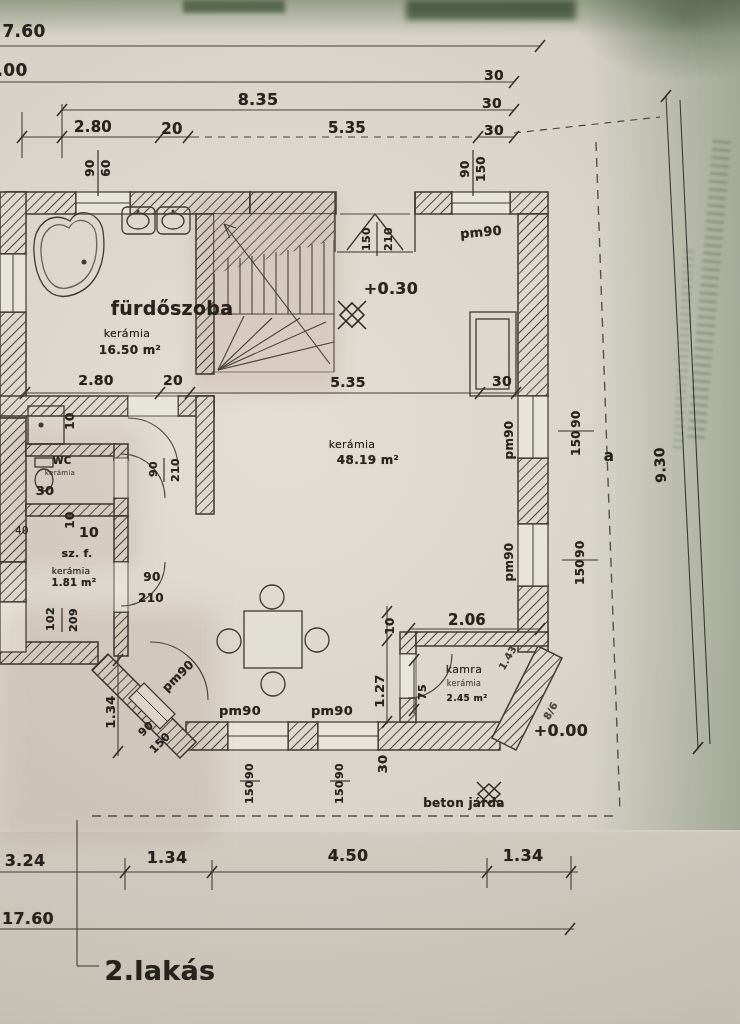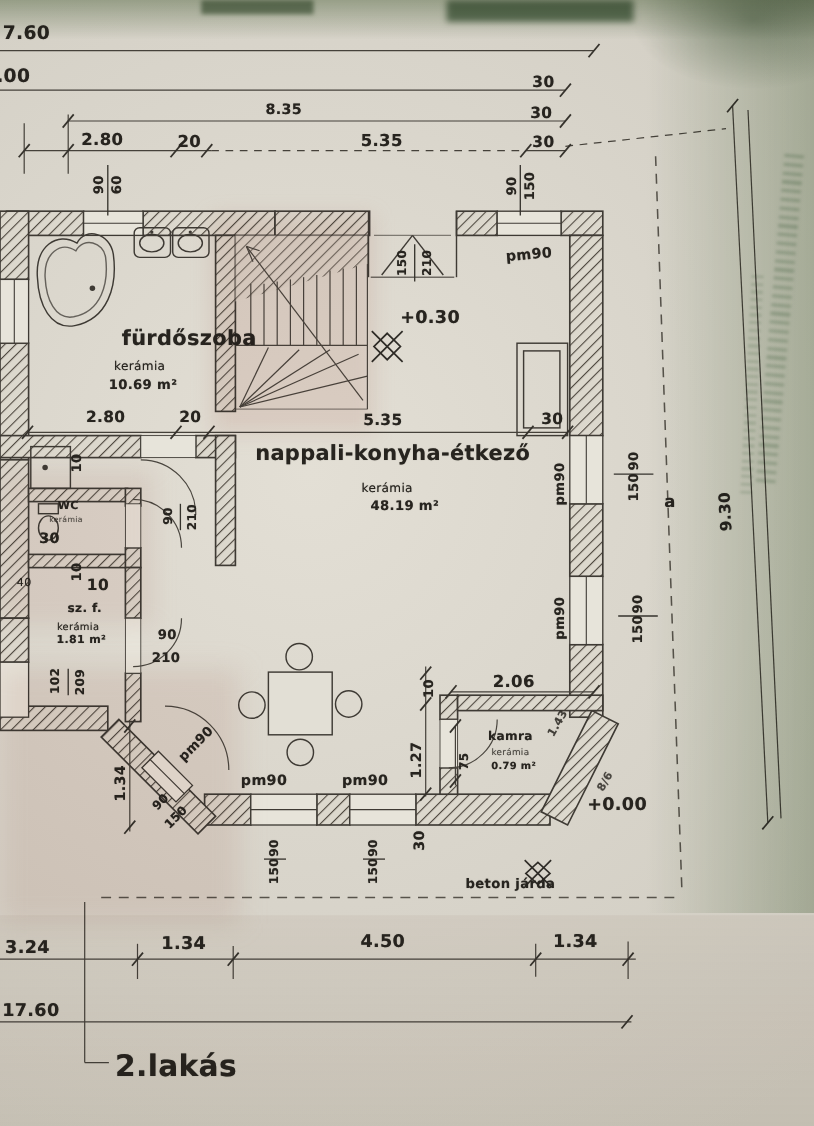--- a/index.html
+++ b/index.html
@@ -266,41 +266,40 @@
 
   <g stroke="#57534b" stroke-width="1.4" stroke-dasharray="9 7" fill="none">
     <polyline points="596,142 608,480 620,812"></polyline>
     <line x1="92" y1="816" x2="620" y2="816"></line>
   </g>
 </svg>
 
 <div id="labels">
       <div class="lbl" style="left: 24px; top: 31px; font-size: 17px; font-weight: 700; transform: translate(-50%, -50%) rotate(0deg);">7.60</div>
       <div class="lbl" style="left: 12px; top: 70px; font-size: 17px; font-weight: 700; transform: translate(-50%, -50%) rotate(0deg);">.00</div>
-      <div class="lbl" style="left: 258px; top: 100px; font-size: 13px; font-weight: 700; transform: translate(-50%, -50%) rotate(0deg);">8.35</div>
+      <div class="lbl" style="left: 258px; top: 100px; font-size: 16px; font-weight: 700; transform: translate(-50%, -50%) rotate(0deg);">8.35</div>
       <div class="lbl" style="left: 93px; top: 127px; font-size: 15px; font-weight: 700; transform: translate(-50%, -50%) rotate(0deg);">2.80</div>
       <div class="lbl" style="left: 172px; top: 129px; font-size: 15px; font-weight: 700; transform: translate(-50%, -50%) rotate(0deg);">20</div>
       <div class="lbl" style="left: 347px; top: 128px; font-size: 15px; font-weight: 700; transform: translate(-50%, -50%) rotate(0deg);">5.35</div>
       <div class="lbl" style="left: 494px; top: 75px; font-size: 14px; font-weight: 700; transform: translate(-50%, -50%) rotate(0deg);">30</div>
       <div class="lbl" style="left: 492px; top: 103px; font-size: 14px; font-weight: 700; transform: translate(-50%, -50%) rotate(0deg);">30</div>
       <div class="lbl" style="left: 494px; top: 130px; font-size: 14px; font-weight: 700; transform: translate(-50%, -50%) rotate(0deg);">30</div>
       <div class="lbl" style="left: 90px; top: 168px; font-size: 12px; font-weight: 700; transform: translate(-50%, -50%) rotate(-90deg);">90</div>
       <div class="lbl" style="left: 106px; top: 168px; font-size: 12px; font-weight: 700; transform: translate(-50%, -50%) rotate(-90deg);">60</div>
       <div class="lbl" style="left: 465px; top: 169px; font-size: 12px; font-weight: 700; transform: translate(-50%, -50%) rotate(-90deg);">90</div>
       <div class="lbl" style="left: 481px; top: 169px; font-size: 12px; font-weight: 700; transform: translate(-50%, -50%) rotate(-90deg);">150</div>
       <div class="lbl" style="left: 366px; top: 239px; font-size: 11px; font-weight: 700; transform: translate(-50%, -50%) rotate(-90deg);">150</div>
       <div class="lbl" style="left: 388px; top: 239px; font-size: 11px; font-weight: 700; transform: translate(-50%, -50%) rotate(-90deg);">210</div>
       <div class="lbl" style="left: 481px; top: 232px; font-size: 13px; font-weight: 700; transform: translate(-50%, -50%) rotate(-5deg);">pm90</div>
       <div class="lbl" style="left: 391px; top: 289px; font-size: 16px; font-weight: 800; transform: translate(-50%, -50%) rotate(0deg);">+0.30</div>
-      <div class="lbl" style="left: 357px; top: 413px; font-size: 19px; font-weight: 800; transform: translate(-50%, -50%) rotate(0deg);">nappali-konyha-étkező</div>
       <div class="lbl" style="left: 352px; top: 444px; font-size: 11px; font-weight: 400; transform: translate(-50%, -50%) rotate(0deg);">kerámia</div>
       <div class="lbl" style="left: 354px; top: 460px; font-size: 12px; font-weight: 700; transform: translate(-50%, -50%) rotate(0deg); margin-left: 14px;">48.19 m²</div>
       <div class="lbl" style="left: 128px; top: 308px; font-size: 19px; font-weight: 800; transform: translate(-50%, -50%) rotate(0deg); margin-left: 44px;">fürdőszoba</div>
       <div class="lbl" style="left: 127px; top: 333px; font-size: 11px; font-weight: 400; transform: translate(-50%, -50%) rotate(0deg);">kerámia</div>
-      <div class="lbl" style="left: 130px; top: 350px; font-size: 12px; font-weight: 700; transform: translate(-50%, -50%) rotate(0deg);">10.69 m²</div>
+      <div class="lbl" style="left: 130px; top: 350px; font-size: 12px; font-weight: 700; transform: translate(-50%, -50%) rotate(0deg);">16.50 m²</div>
       <div class="lbl" style="left: 96px; top: 380px; font-size: 14px; font-weight: 700; transform: translate(-50%, -50%) rotate(0deg);">2.80</div>
       <div class="lbl" style="left: 173px; top: 380px; font-size: 14px; font-weight: 700; transform: translate(-50%, -50%) rotate(0deg);">20</div>
       <div class="lbl" style="left: 348px; top: 382px; font-size: 14px; font-weight: 700; transform: translate(-50%, -50%) rotate(0deg);">5.35</div>
       <div class="lbl" style="left: 502px; top: 381px; font-size: 14px; font-weight: 700; transform: translate(-50%, -50%) rotate(0deg);">30</div>
       <div class="lbl" style="left: 509px; top: 440px; font-size: 12px; font-weight: 700; transform: translate(-50%, -50%) rotate(-90deg);">pm90</div>
       <div class="lbl" style="left: 576px; top: 419px; font-size: 12px; font-weight: 700; transform: translate(-50%, -50%) rotate(-90deg);">90</div>
       <div class="lbl" style="left: 576px; top: 443px; font-size: 12px; font-weight: 700; transform: translate(-50%, -50%) rotate(-90deg);">150</div>
       <div class="lbl" style="left: 609px; top: 456px; font-size: 15px; font-weight: 700; transform: translate(-50%, -50%) rotate(0deg);">a</div>
       <div class="lbl" style="left: 509px; top: 562px; font-size: 12px; font-weight: 700; transform: translate(-50%, -50%) rotate(-90deg);">pm90</div>
       <div class="lbl" style="left: 580px; top: 549px; font-size: 12px; font-weight: 700; transform: translate(-50%, -50%) rotate(-90deg);">90</div>
@@ -325,23 +324,23 @@
       <div class="lbl" style="left: 110px; top: 712px; font-size: 13px; font-weight: 700; transform: translate(-50%, -50%) rotate(-90deg);">1.34</div>
       <div class="lbl" style="left: 178px; top: 676px; font-size: 12px; font-weight: 700; transform: translate(-50%, -50%) rotate(-45deg);">pm90</div>
       <div class="lbl" style="left: 146px; top: 729px; font-size: 11px; font-weight: 700; transform: translate(-50%, -50%) rotate(-45deg);">90</div>
       <div class="lbl" style="left: 160px; top: 743px; font-size: 11px; font-weight: 700; transform: translate(-50%, -50%) rotate(-45deg);">150</div>
       <div class="lbl" style="left: 240px; top: 710px; font-size: 13px; font-weight: 700; transform: translate(-50%, -50%) rotate(0deg);">pm90</div>
       <div class="lbl" style="left: 332px; top: 710px; font-size: 13px; font-weight: 700; transform: translate(-50%, -50%) rotate(0deg);">pm90</div>
       <div class="lbl" style="left: 390px; top: 626px; font-size: 12px; font-weight: 700; transform: translate(-50%, -50%) rotate(-90deg);">10</div>
       <div class="lbl" style="left: 379px; top: 691px; font-size: 13px; font-weight: 700; transform: translate(-50%, -50%) rotate(-90deg);">1.27</div>
       <div class="lbl" style="left: 467px; top: 620px; font-size: 15px; font-weight: 700; transform: translate(-50%, -50%) rotate(0deg);">2.06</div>
       <div class="lbl" style="left: 422px; top: 692px; font-size: 11px; font-weight: 700; transform: translate(-50%, -50%) rotate(-90deg);">75</div>
-      <div class="lbl" style="left: 464px; top: 669px; font-size: 11px; font-weight: 700; transform: translate(-50%, -50%) rotate(0deg);">kamra</div>
+      <div class="lbl" style="left: 464px; top: 669px; font-size: 11px; font-weight: 400; transform: translate(-50%, -50%) rotate(0deg);">kamra</div>
       <div class="lbl" style="left: 464px; top: 684px; font-size: 8px; font-weight: 400; transform: translate(-50%, -50%) rotate(0deg); opacity: 0.8;">kerámia</div>
-      <div class="lbl" style="left: 467px; top: 698px; font-size: 9px; font-weight: 700; transform: translate(-50%, -50%) rotate(0deg);">0.79 m²</div>
+      <div class="lbl" style="left: 467px; top: 698px; font-size: 9px; font-weight: 700; transform: translate(-50%, -50%) rotate(0deg);">2.45 m²</div>
       <div class="lbl" style="left: 508px; top: 658px; font-size: 10px; font-weight: 700; transform: translate(-50%, -50%) rotate(-60deg); opacity: 0.85;">1.43</div>
       <div class="lbl" style="left: 551px; top: 711px; font-size: 10px; font-weight: 700; transform: translate(-50%, -50%) rotate(-60deg); opacity: 0.8;">8/6</div>
       <div class="lbl" style="left: 382px; top: 764px; font-size: 13px; font-weight: 700; transform: translate(-50%, -50%) rotate(-90deg);">30</div>
       <div class="lbl" style="left: 249px; top: 771px; font-size: 11px; font-weight: 700; transform: translate(-50%, -50%) rotate(-90deg);">90</div>
       <div class="lbl" style="left: 249px; top: 792px; font-size: 11px; font-weight: 700; transform: translate(-50%, -50%) rotate(-90deg);">150</div>
       <div class="lbl" style="left: 339px; top: 771px; font-size: 11px; font-weight: 700; transform: translate(-50%, -50%) rotate(-90deg);">90</div>
       <div class="lbl" style="left: 339px; top: 792px; font-size: 11px; font-weight: 700; transform: translate(-50%, -50%) rotate(-90deg);">150</div>
       <div class="lbl" style="left: 561px; top: 731px; font-size: 16px; font-weight: 800; transform: translate(-50%, -50%) rotate(0deg);">+0.00</div>
       <div class="lbl" style="left: 464px; top: 803px; font-size: 12px; font-weight: 700; transform: translate(-50%, -50%) rotate(0deg);">beton járda</div>
       <div class="lbl" style="left: 25px; top: 861px; font-size: 16px; font-weight: 700; transform: translate(-50%, -50%) rotate(0deg);">3.24</div>

